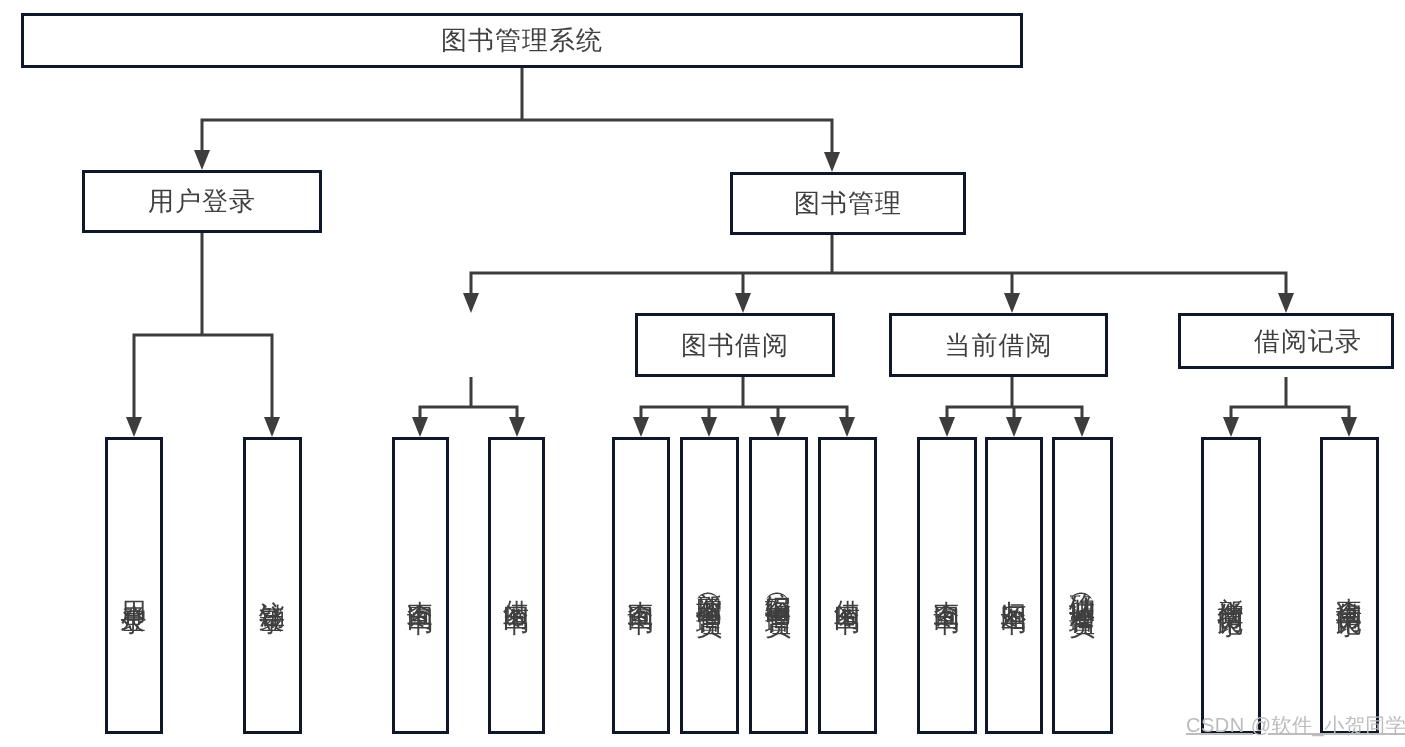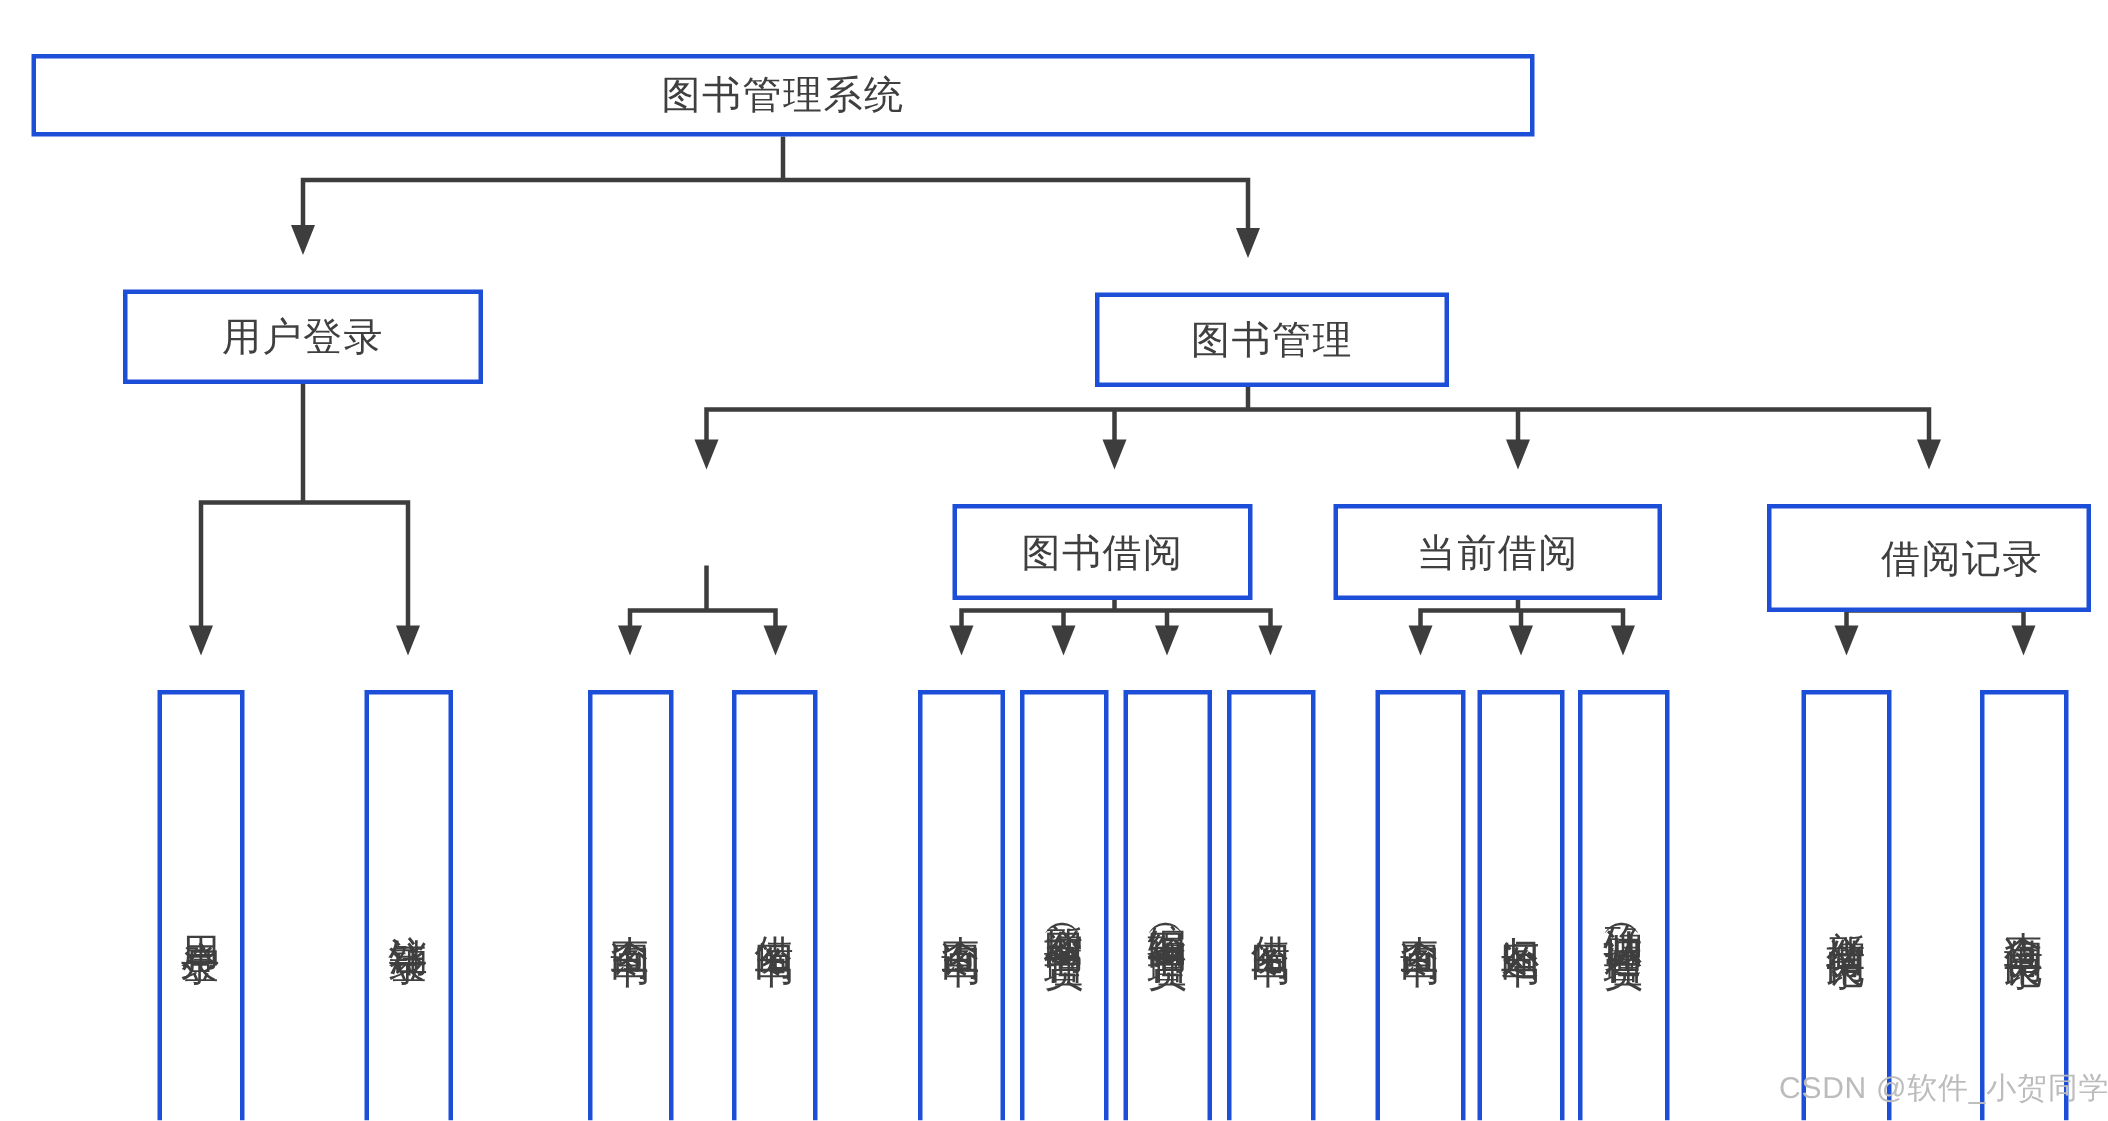--- a/index.html
+++ b/index.html
@@ -13,27 +13,26 @@
     color: #3f3f3f;
   }
   #connectors {
     position: absolute;
     left: 0; top: 0;
     width: 1405px; height: 747px;
   }
   .box {
     position: absolute;
     box-sizing: border-box;
-    border: 3px solid #1d4ed8;
+    border: 3px solid #0f172a;
     background: #ffffff;
     display: flex;
     align-items: center;
     justify-content: center;
     text-align: center;
-    margin-top: 23px;
   }
   .h-label {
     font-size: 26px;
     letter-spacing: 1px;
     color: #3f3f3f;
     white-space: nowrap;
   }
   .v-label {
     writing-mode: vertical-rl;
     text-orientation: mixed;
@@ -44,20 +43,21 @@
   }
   #watermark {
     position: absolute;
     left: 1186px;
     top: 712px;
     font-size: 20px;
     letter-spacing: 0.5px;
     color: #bcbcbc;
     z-index: 5;
     white-space: nowrap;
+    text-decoration: underline;
   }
 </style>
 </head>
 <body>
 
 <div id="stage">
 
   <svg id="connectors" viewBox="0 0 1405 747" xmlns="http://www.w3.org/2000/svg">
     <g stroke="#3d3d3d" stroke-width="3" fill="none">
 
@@ -108,21 +108,21 @@
   <div class="box" style="left:730px; top:172px; width:236px; height:63px;">
     <span class="h-label">图书管理</span>
   </div>
 
   <div class="box" style="left:635px; top:313px; width:200px; height:64px;">
     <span class="h-label">图书借阅</span>
   </div>
   <div class="box" style="left:889px; top:313px; width:219px; height:64px;">
     <span class="h-label">当前借阅</span>
   </div>
-  <div class="box" style="left:1178px; top:313px; width:216px; height:72px;padding-left:44px;">
+  <div class="box" style="left:1178px; top:313px; width:216px; height:56px;padding-left:44px;">
     <span class="h-label">借阅记录</span>
   </div>
 
   <div class="box" style="left:105px; top:437px; width:58px; height:297px;">
     <span class="v-label">用户登录</span>
   </div>
   <div class="box" style="left:243px; top:437px; width:59px; height:297px;">
     <span class="v-label">注销登录</span>
   </div>
 

